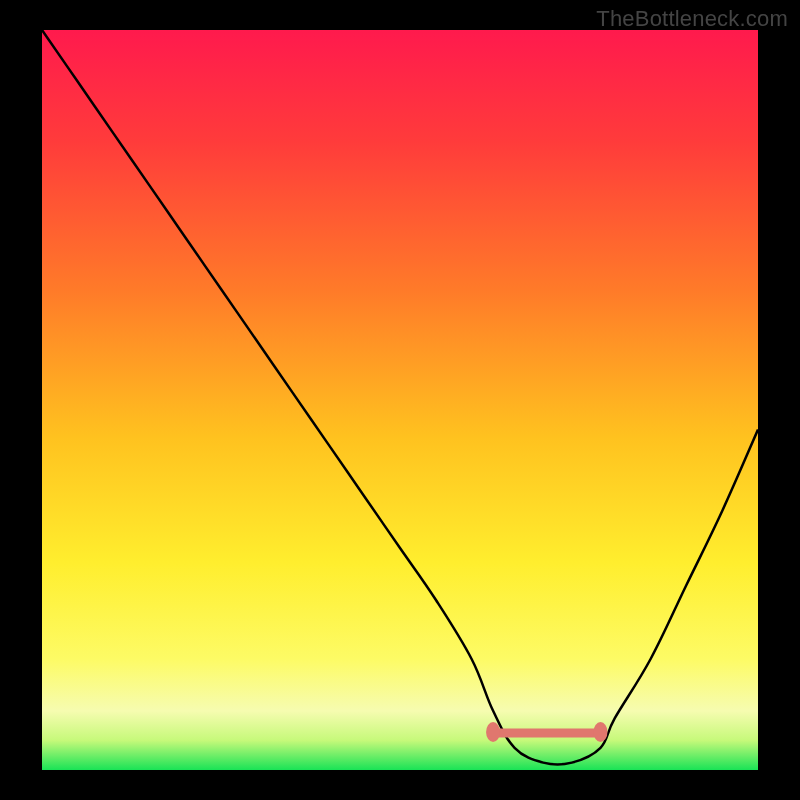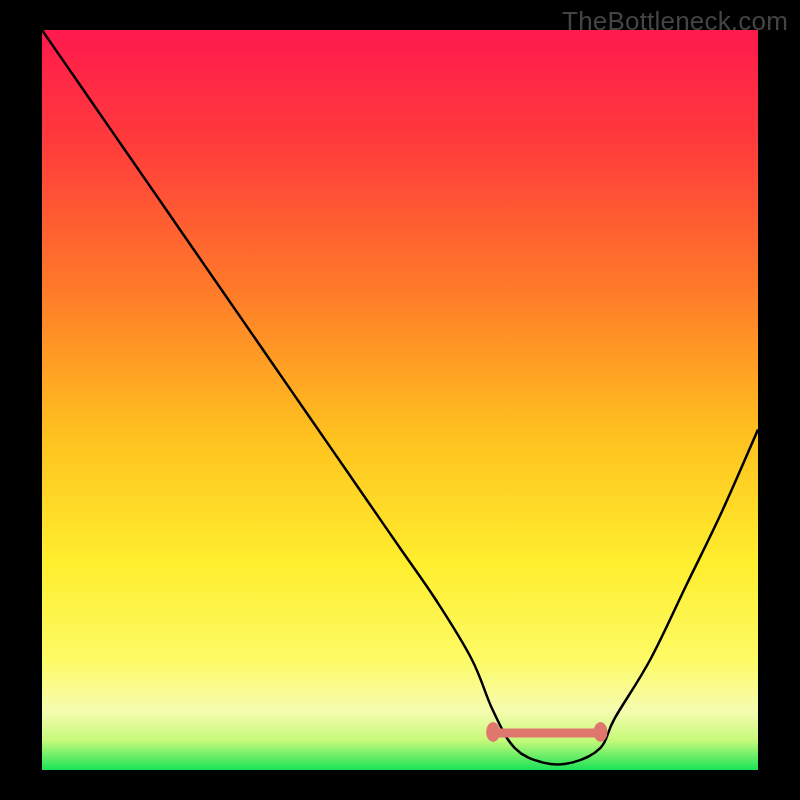--- a/index.html
+++ b/index.html
@@ -9,21 +9,21 @@
     width: 800px;
     height: 800px;
     position: relative;
     font-family: Arial, Helvetica, sans-serif;
   }
   .watermark {
     position: absolute;
     top: 6px;
     right: 12px;
     color: #444;
-    font-size: 26px;
+    font-size: 22px;
     font-weight: 500;
     z-index: 10;
     letter-spacing: 0.2px;
   }
   .chart {
     position: absolute;
     top: 30px;
     left: 42px;
     width: 716px;
     height: 740px;

